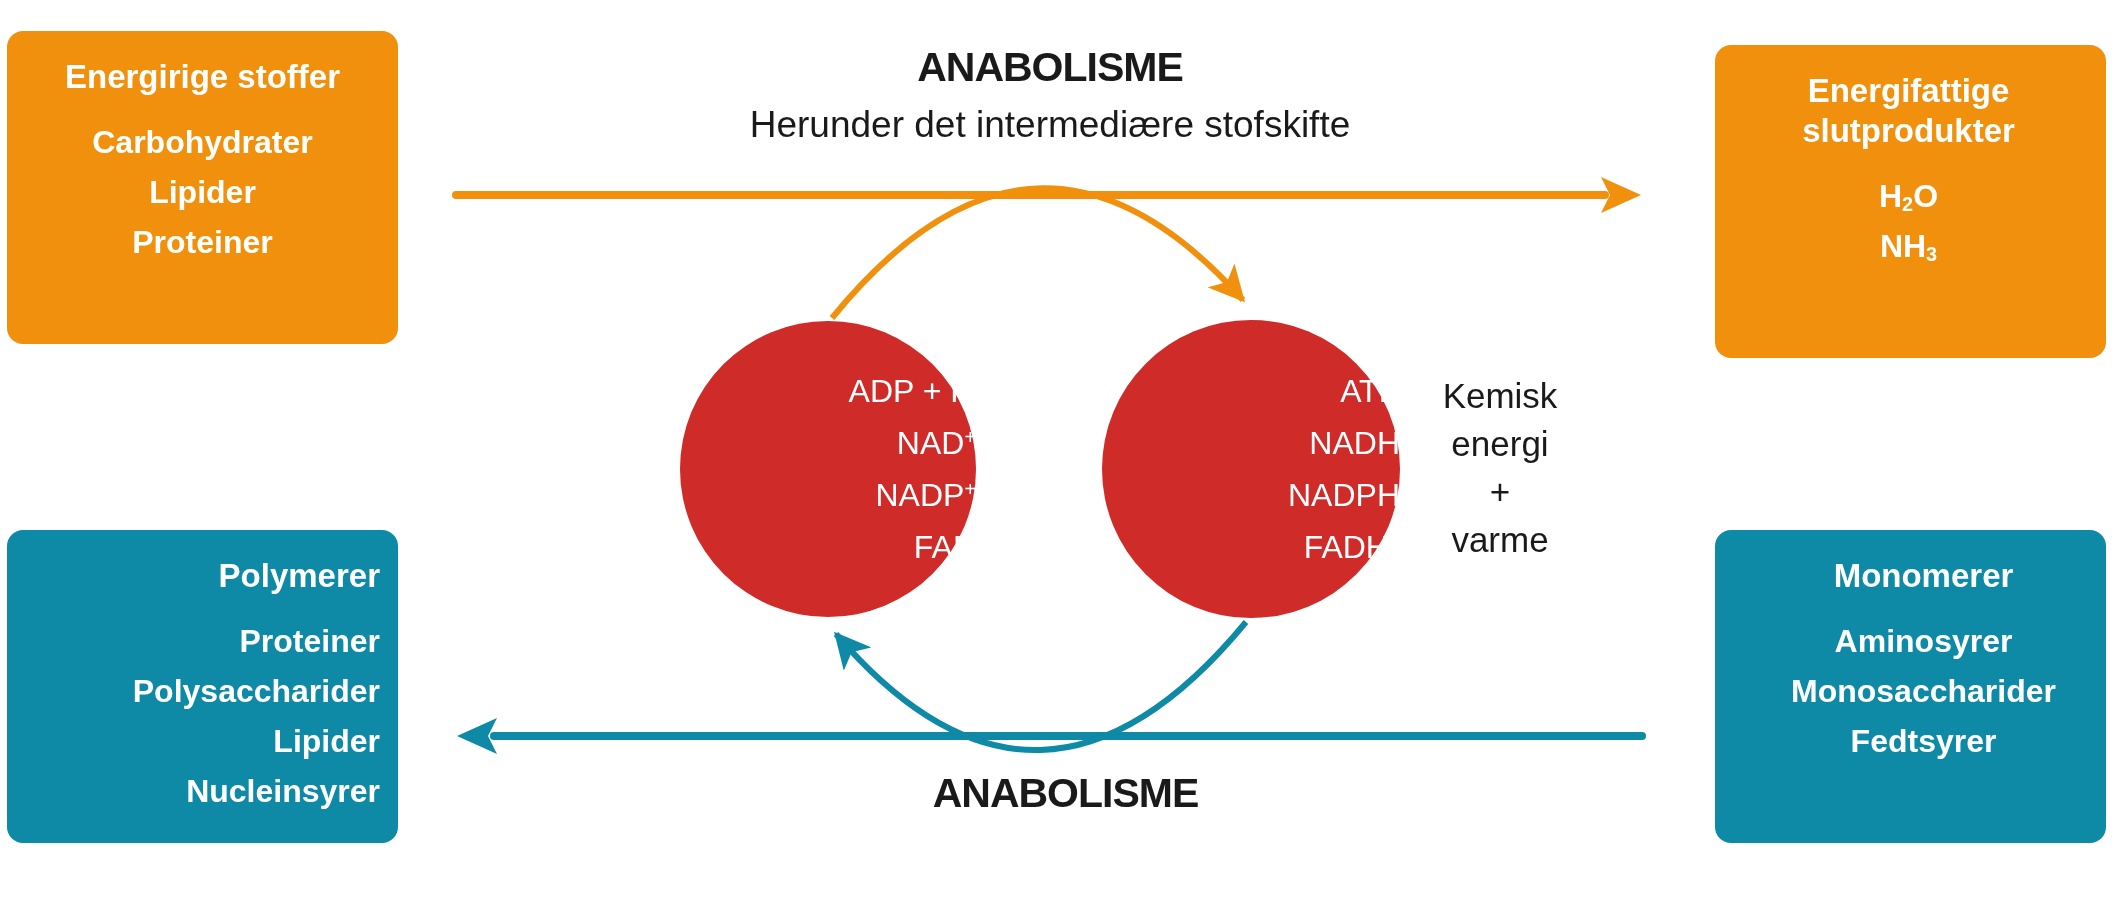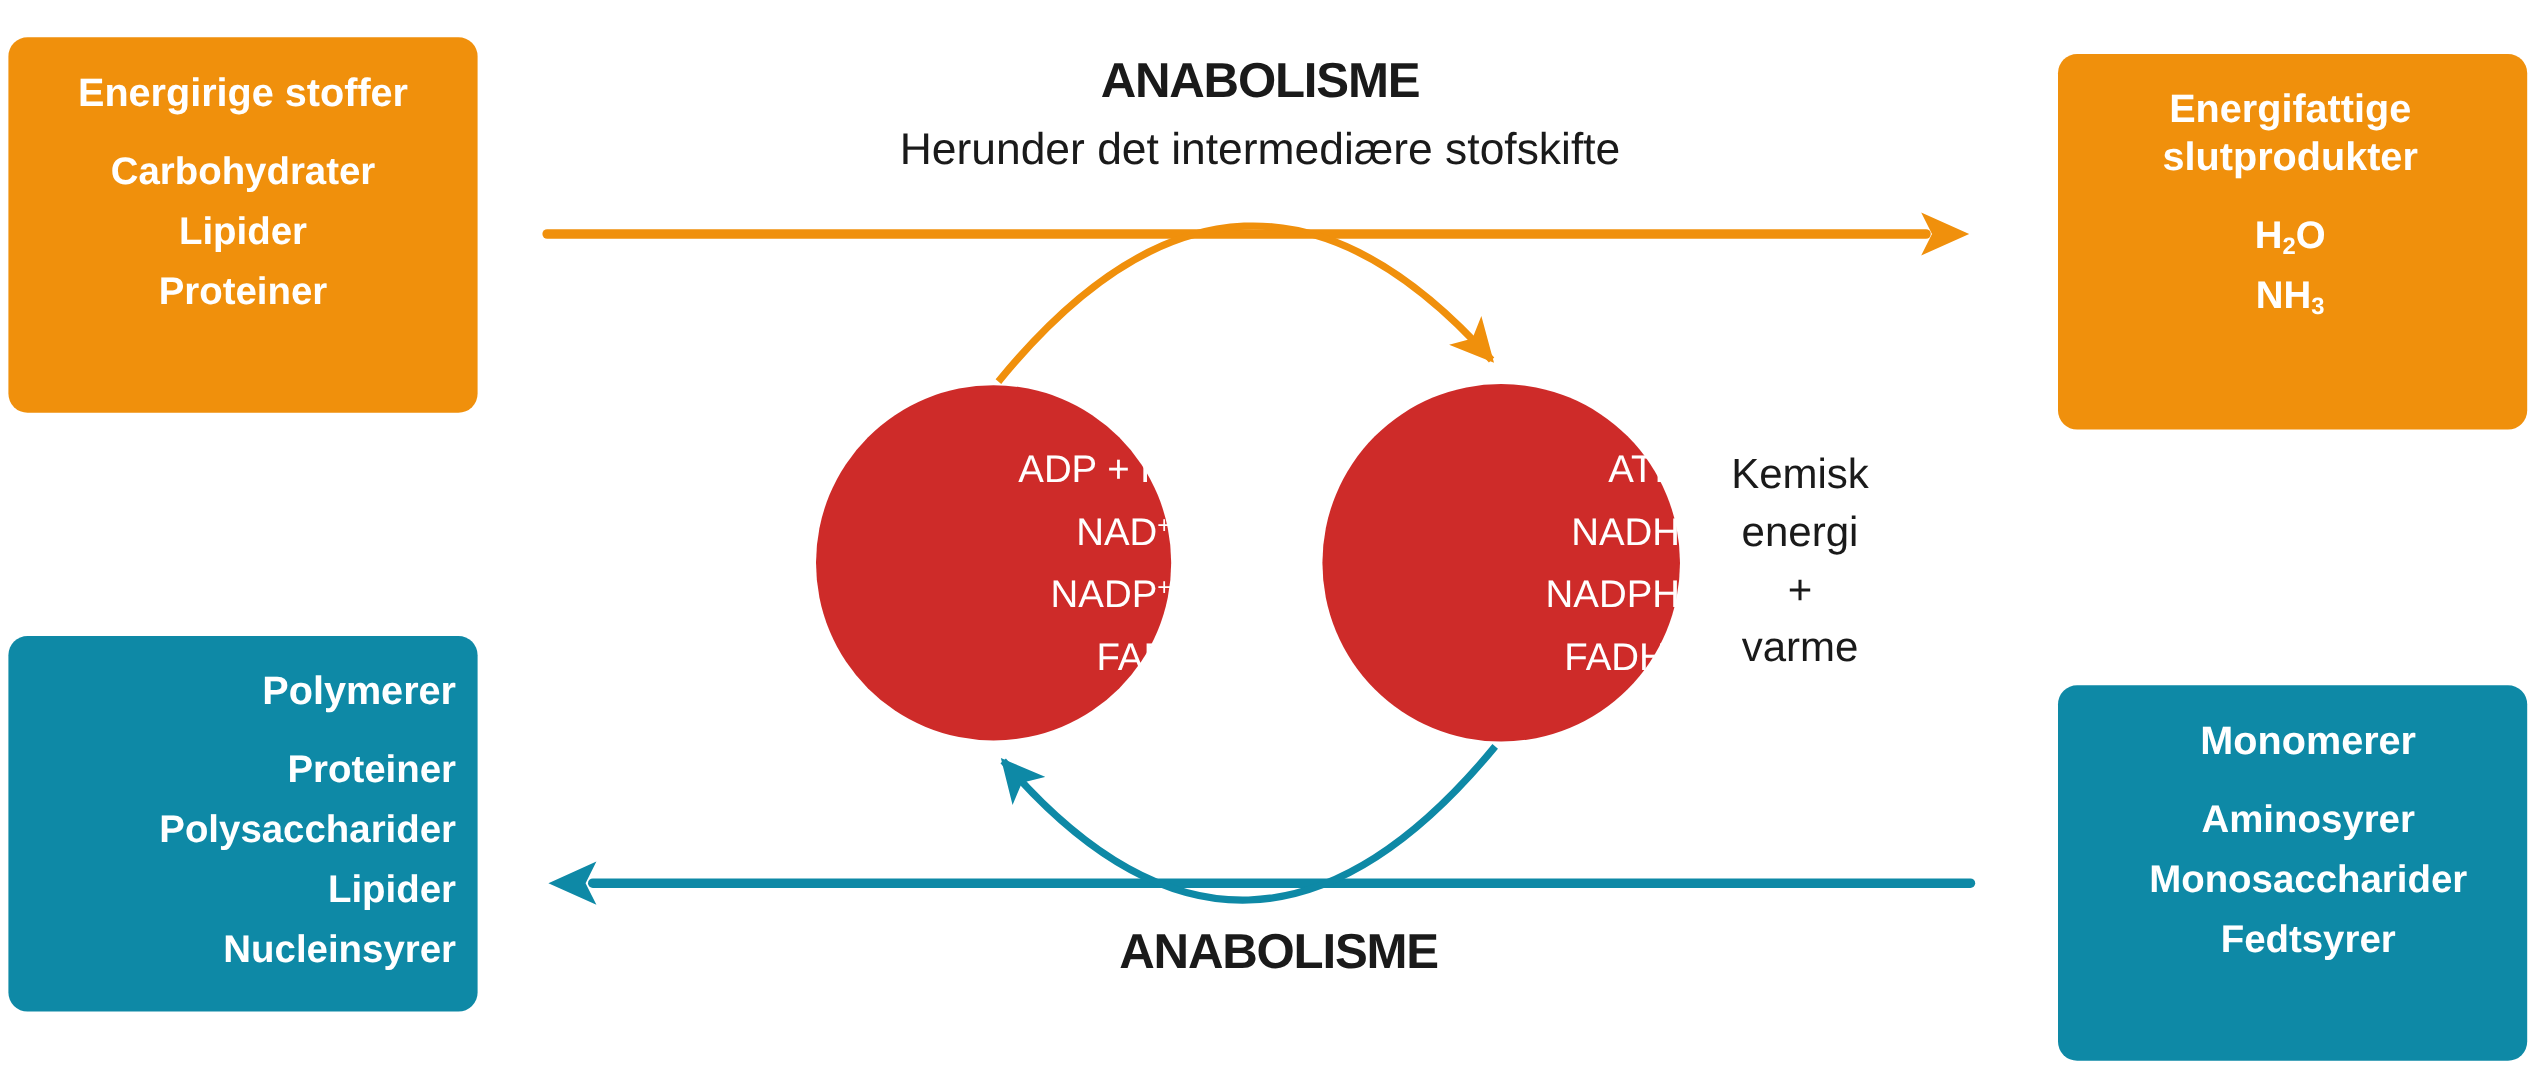--- a/index.html
+++ b/index.html
@@ -86,21 +86,21 @@
   </div>
 
   <div class="box teal" style="left:7px; top:530px;text-align:right;">
     <div class="box-title">Polymerer</div>
     <div class="box-item">Proteiner</div>
     <div class="box-item">Polysaccharider</div>
     <div class="box-item">Lipider</div>
     <div class="box-item">Nucleinsyrer</div>
   </div>
 
-  <div class="box teal" style="left:1715px; top:571px;padding-left:44px;">
+  <div class="box teal" style="left:1715px; top:530px;padding-left:44px;">
     <div class="box-title">Monomerer</div>
     <div class="box-item">Aminosyrer</div>
     <div class="box-item">Monosaccharider</div>
     <div class="box-item">Fedtsyrer</div>
   </div>
 
   <div class="circle" style="left:680px; top:321px; width:296px; height:296px;">
     <div class="circle-line">
       <span>ADP + P</span><sub>i</sub>
     </div>

